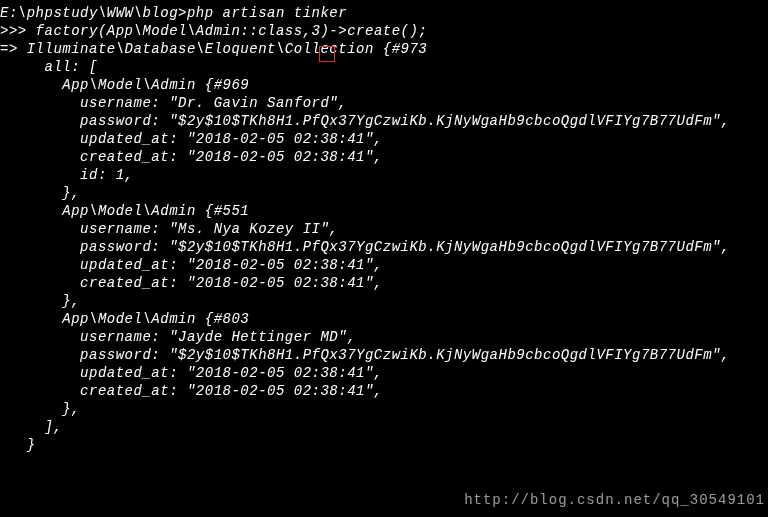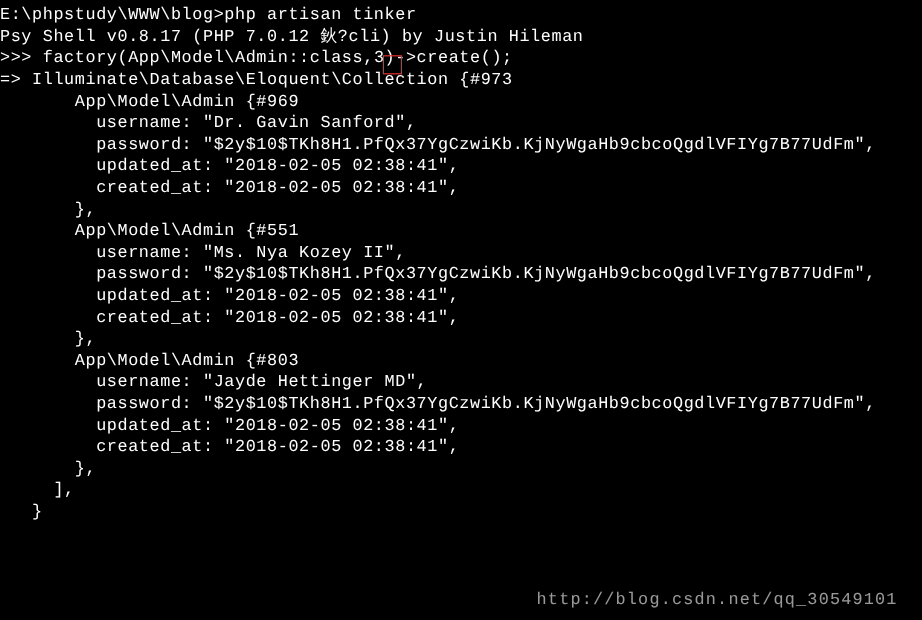--- a/index.html
+++ b/index.html
@@ -15,50 +15,52 @@
       line-height: 18px;
       width: 768px;
       height: 517px;
       overflow: hidden;
       position: relative;
       padding: 4px 0 0 0;
       letter-spacing: 0.5px;
     }
     .line {
       white-space: pre;
+      font-style: italic;
     }
     .highlight-box {
       position: absolute;
       border: 1px solid #e03030;
       background: transparent;
       pointer-events: none;
     }
     .watermark {
       position: absolute;
-      right: 20px;
+      right: 3px;
       bottom: 8px;
       color: rgba(255,255,255,0.6);
       font-size: 14px;
       letter-spacing: 1px;
     }
   </style>
 </head>
 <body>
 
 <div>
   <div class="line">E:\phpstudy\WWW\blog&gt;php artisan tinker</div>
-  <div class="line">Psy Shell v0.8.17 (PHP 7.0.12 鈥?cli) by Justin Hileman</div>
   <div class="line"><span>&gt;&gt;&gt; factory(App\Model\Admin::class,</span><span>3</span><span>)-&gt;create();</span></div>
   <div class="line">=&gt; Illuminate\Database\Eloquent\Collection {#973</div>
+  <div class="line">     all: [</div>
   <div id="records-container">
       <div class="line">       App\Model\Admin {#969</div>
       <div class="line">         username: "Dr. Gavin Sanford",</div>
       <div class="line">         password: "$2y$10$TKh8H1.PfQx37YgCzwiKb.KjNyWgaHb9cbcoQgdlVFIYg7B77UdFm",</div>
       <div class="line">         updated_at: "2018-02-05 02:38:41",</div>
       <div class="line">         created_at: "2018-02-05 02:38:41",</div>
+      <div class="line">         id: 1,</div>
       <div class="line">       },</div>
       <div class="line">       App\Model\Admin {#551</div>
       <div class="line">         username: "Ms. Nya Kozey II",</div>
       <div class="line">         password: "$2y$10$TKh8H1.PfQx37YgCzwiKb.KjNyWgaHb9cbcoQgdlVFIYg7B77UdFm",</div>
       <div class="line">         updated_at: "2018-02-05 02:38:41",</div>
       <div class="line">         created_at: "2018-02-05 02:38:41",</div>
       <div class="line">       },</div>
       <div class="line">       App\Model\Admin {#803</div>
       <div class="line">         username: "Jayde Hettinger MD",</div>
       <div class="line">         password: "$2y$10$TKh8H1.PfQx37YgCzwiKb.KjNyWgaHb9cbcoQgdlVFIYg7B77UdFm",</div>

